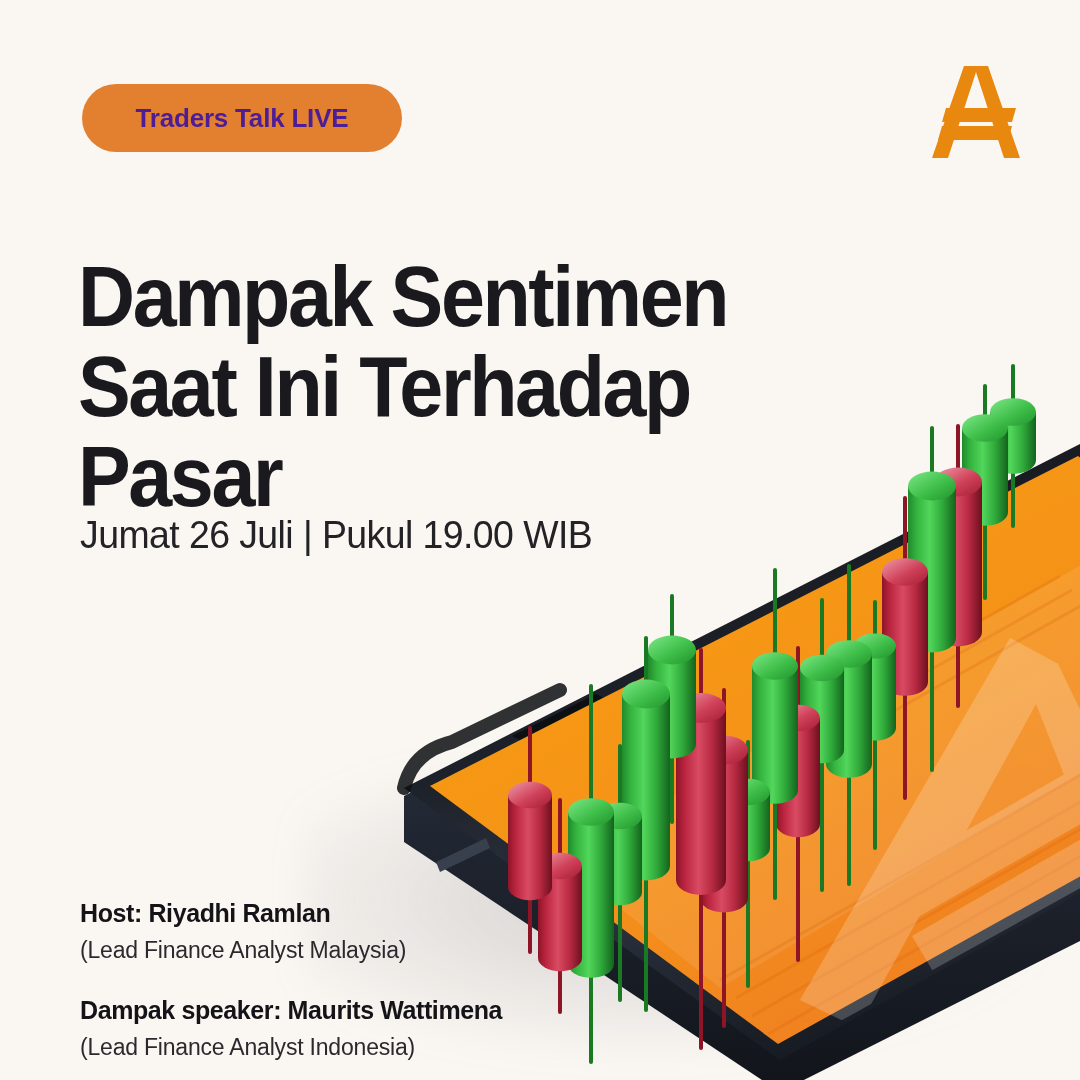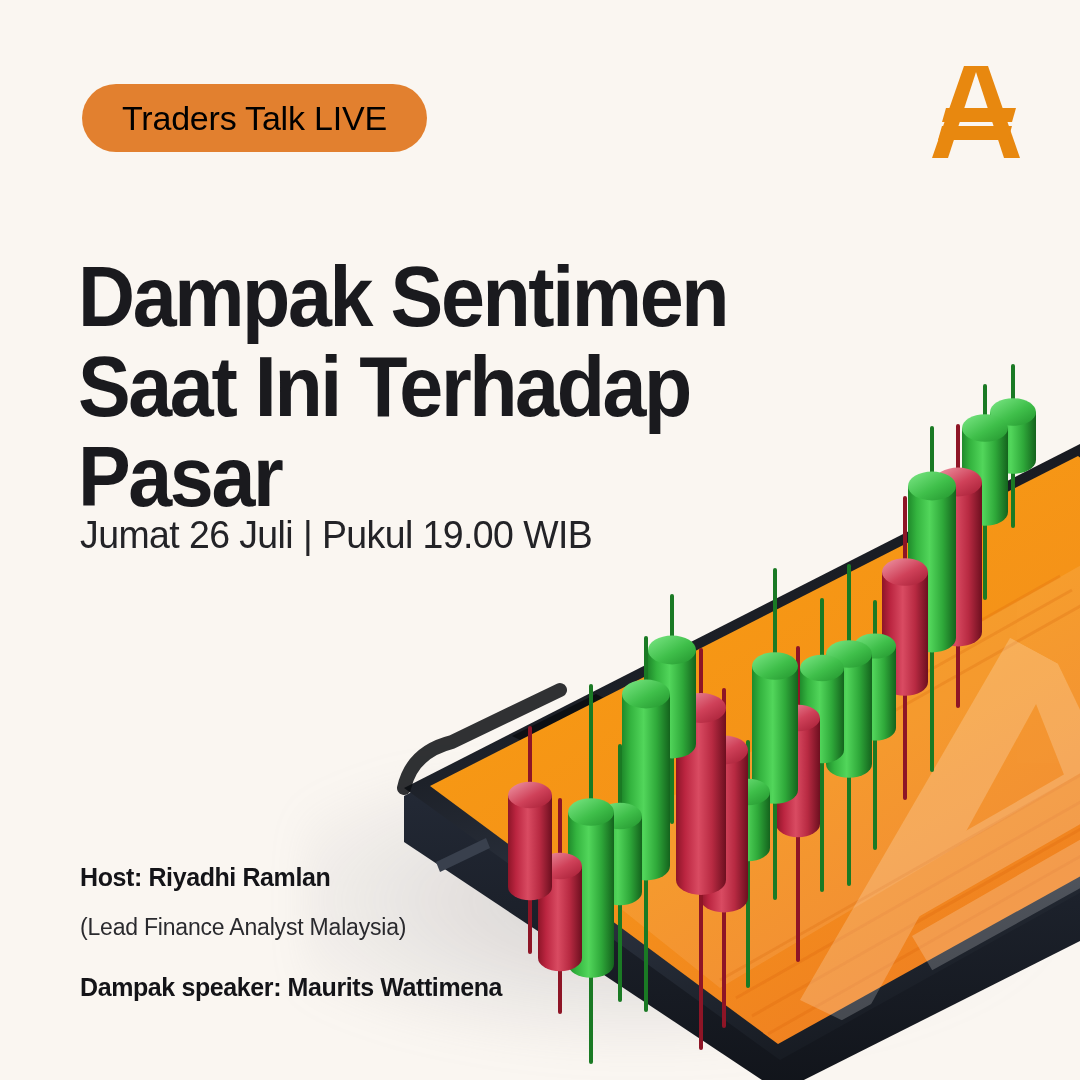--- a/index.html
+++ b/index.html
@@ -21,23 +21,23 @@
   .badge{
     position:absolute;left:82px;top:84px;
     height:68px;min-width:320px;
     padding:0 40px;
     border-radius:34px;
     background:#e2802f;
     display:flex;align-items:center;justify-content:center;
     box-sizing:border-box;
   }
   .badge-label{
-    color:#000000;
-    font-size:34px;
-    font-weight:normal;
+    color:#4c1d95;
+    font-size:26px;
+    font-weight:bold;
     letter-spacing:-0.2px;
     white-space:nowrap;
     line-height:1;
   }
 
   
   .logo{
     position:absolute;right:52px;top:58px;
     width:104px;height:108px;
   }
@@ -63,41 +63,41 @@
     font-size:39px;
     font-weight:normal;
     letter-spacing:-0.6px;
     white-space:nowrap;
     transform:scaleX(0.96);
     transform-origin:left top;
   }
 
   
   .credits{
-    position:absolute;left:80px;top:862px;
+    position:absolute;left:80px;top:898px;
     z-index:40;
   }
   .credit-block{margin-bottom:30px;}
   .credit-block:last-child{margin-bottom:0;}
   .credit-name{
     color:#141418;
     font-size:25px;
     font-weight:bold;
     letter-spacing:-0.4px;
     white-space:nowrap;
     line-height:1.22;
   }
   .credit-role{
     color:#2a2a2e;
     font-size:23px;
     font-weight:normal;
     letter-spacing:-0.2px;
     white-space:nowrap;
     line-height:1.3;
-    margin-top:20px;
+    margin-top:7px;
   }
 
   
   .phone-wrap{
     position:absolute;left:0;top:0;width:1080px;height:1080px;
     pointer-events:none;
   }
   .phone-shadow{
     position:absolute;
     left:300px;top:770px;width:760px;height:290px;
@@ -365,16 +365,17 @@
 
   <div class="datetime">Jumat 26 Juli | Pukul 19.00 WIB</div>
 
   <div class="credits">
     <div class="credit-block">
       <div class="credit-name">Host: Riyadhi Ramlan</div>
       <div class="credit-role">(Lead Finance Analyst Malaysia)</div>
     </div>
     <div class="credit-block">
       <div class="credit-name">Dampak speaker: Maurits Wattimena</div>
+      <div class="credit-role">(Lead Finance Analyst Indonesia)</div>
     </div>
   </div>
 
 </div>
 
 </body></html>

